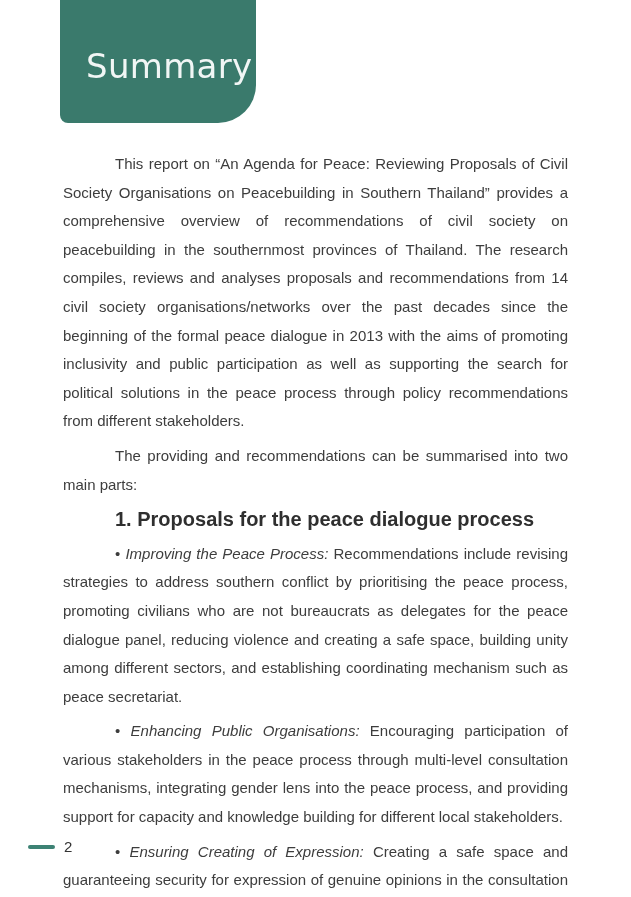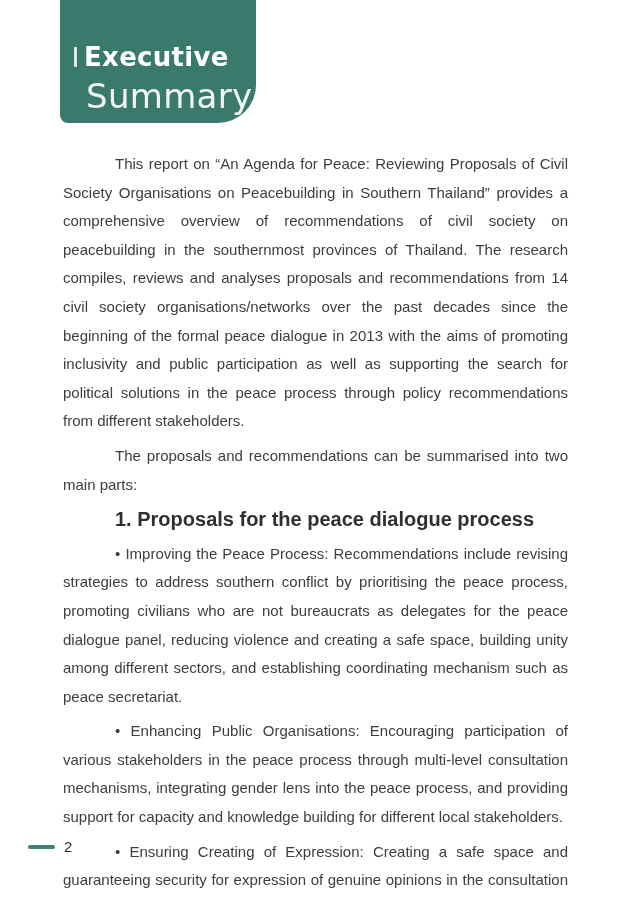--- a/index.html
+++ b/index.html
@@ -64,21 +64,21 @@
   .section-heading {
     font-size: 20px;
     font-weight: bold;
     color: #2f2f2f;
     text-align: left;
     text-indent: 0;
     margin: 10px 0 10px 0;
   }
   .bullet-para { text-indent: 42px; }
   .bullet-glyph { font-style: normal; }
-  .lead { }
+  .lead { font-style: italic; }
   .footer {
     position: absolute;
     left: 28px;
     top: 838px;
     display: flex;
     align-items: center;
     gap: 9px;
   }
   .page-dash {
     width: 27px;
@@ -90,32 +90,28 @@
     font-size: 15px;
     color: #333333;
   }
 </style>
 </head>
 <body>
 
 <div class="page">
 
   <div class="banner">
-    <div class="banner-line1">
-      <span class="accent-bar"></span>
-      <span>Executive</span>
-    </div>
     <div class="banner-line2">
       <span>Summary</span>
     </div>
   </div>
 
   <div class="content">
     <p>This report on “An Agenda for Peace: Reviewing Proposals of Civil Society Organisations on Peacebuilding in Southern Thailand” provides a comprehensive overview of recommendations of civil society on peacebuilding in the southernmost provinces of Thailand. The research compiles, reviews and analyses proposals and recommendations from 14 civil society organisations/networks over the past decades since the beginning of the formal peace dialogue in 2013 with the aims of promoting inclusivity and public participation as well as supporting the search for political solutions in the peace process through policy recommendations from different stakeholders.</p>
-    <p>The proposals and recommendations can be summarised into two main parts:</p>
+    <p>The providing and recommendations can be summarised into two main parts:</p>
     <p class="section-heading">1. Proposals for the peace dialogue process</p>
 
     <p class="bullet-para"><span class="bullet-glyph">•</span> <span class="lead">Improving the Peace Process:</span> <span>Recommendations include revising strategies to address southern conflict by prioritising the peace process, promoting civilians who are not bureaucrats as delegates for the peace dialogue panel, reducing violence and creating a safe space, building unity among different sectors, and establishing coordinating mechanism such as peace secretariat.</span></p>
 
     <p class="bullet-para"><span class="bullet-glyph">•</span> <span class="lead">Enhancing Public Organisations:</span> <span>Encouraging participation of various stakeholders in the peace process through multi-level consultation mechanisms, integrating gender lens into the peace process, and providing support for capacity and knowledge building for different local stakeholders.</span></p>
 
     <p class="bullet-para"><span class="bullet-glyph">•</span> <span class="lead">Ensuring Creating of Expression:</span> <span>Creating a safe space and guaranteeing security for expression of genuine opinions in the consultation process.</span></p>
   </div>
 
   <div class="footer">

